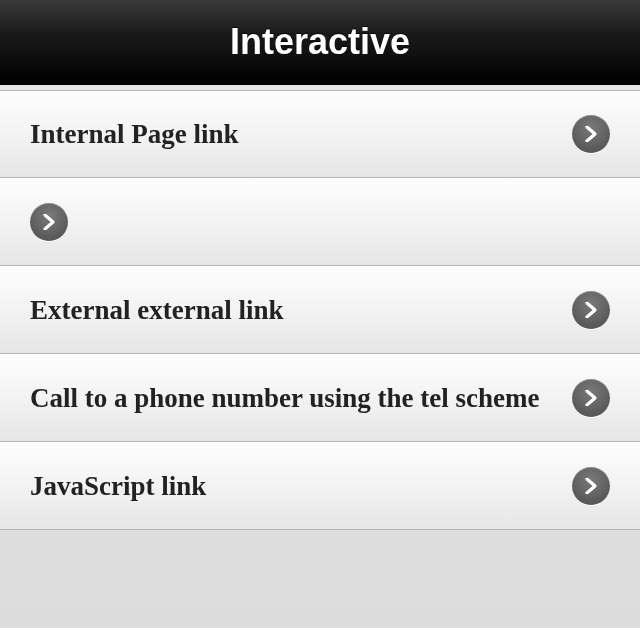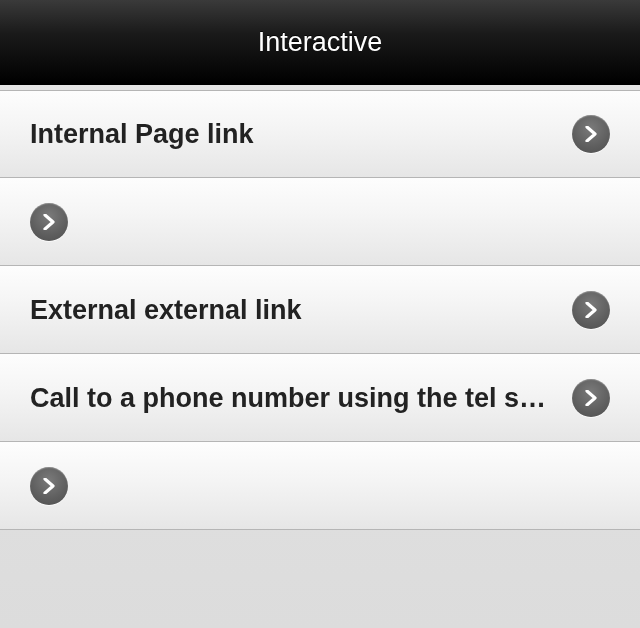--- a/index.html
+++ b/index.html
@@ -9,39 +9,40 @@
     .header {
       height: 85px;
       background: linear-gradient(to bottom, #3a3a3a 0%, #1a1a1a 40%, #000000 100%);
       display: flex;
       align-items: center;
       justify-content: center;
       border-bottom: 1px solid #000;
     }
     .header-title {
       color: #fff;
-      font-size: 27px;
-      font-weight: 400;
+      font-size: 36px;
+      font-weight: 700;
       text-shadow: 0 -1px 0 rgba(0,0,0,0.8);
     }
 
     .list {
       margin-top: 5px;
     }
 
     .list-item {
       position: relative;
       height: 88px;
       background: linear-gradient(to bottom, #fdfdfd 0%, #f5f5f5 40%, #e6e6e6 100%);
       border-top: 1px solid #fdfdfd;
       border-bottom: 1px solid #b5b5b5;
       display: flex;
       align-items: center;
       padding: 0 30px 0 30px;
       cursor: pointer;
+      font-family: Liberation Serif, serif;
     }
     .list-item:first-child { border-top: 1px solid #b5b5b5; }
 
     .item-label {
       flex: 1 1 auto;
       min-width: 0;
       color: #222;
       font-size: 27px;
       font-weight: 700;
       white-space: nowrap;
@@ -101,20 +102,21 @@
   <div class="list-item">
     <div class="item-label">Call to a phone number using the tel scheme</div>
     <div class="chevron-disc">
       <svg width="14" height="16" viewBox="0 0 14 16">
           <path d="M3 1 L11 8 L3 15" stroke="#ffffff" stroke-width="3.2" fill="none" stroke-linecap="round" stroke-linejoin="round"></path>
         </svg>
     </div>
   </div>
 
   <div class="list-item">
+    <div class="item-label">JavaScript link</div>
     <div class="chevron-disc">
       <svg width="14" height="16" viewBox="0 0 14 16">
           <path d="M3 1 L11 8 L3 15" stroke="#ffffff" stroke-width="3.2" fill="none" stroke-linecap="round" stroke-linejoin="round"></path>
         </svg>
     </div>
   </div>
 
 </div>
 
 </body></html>

